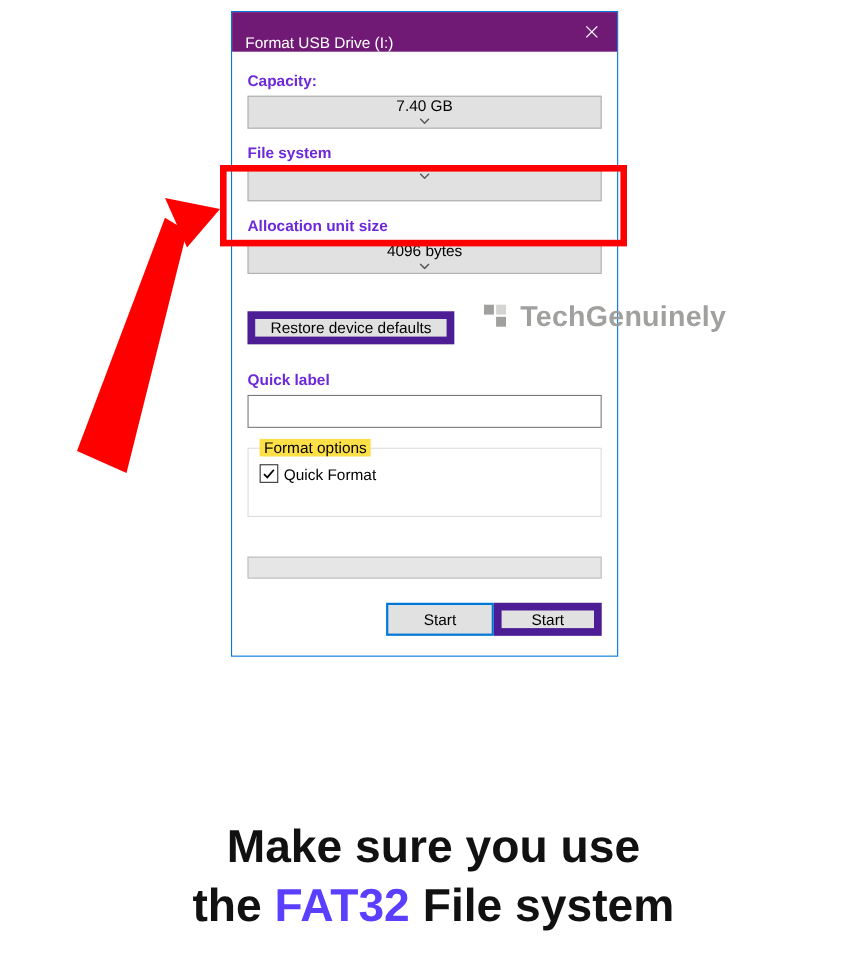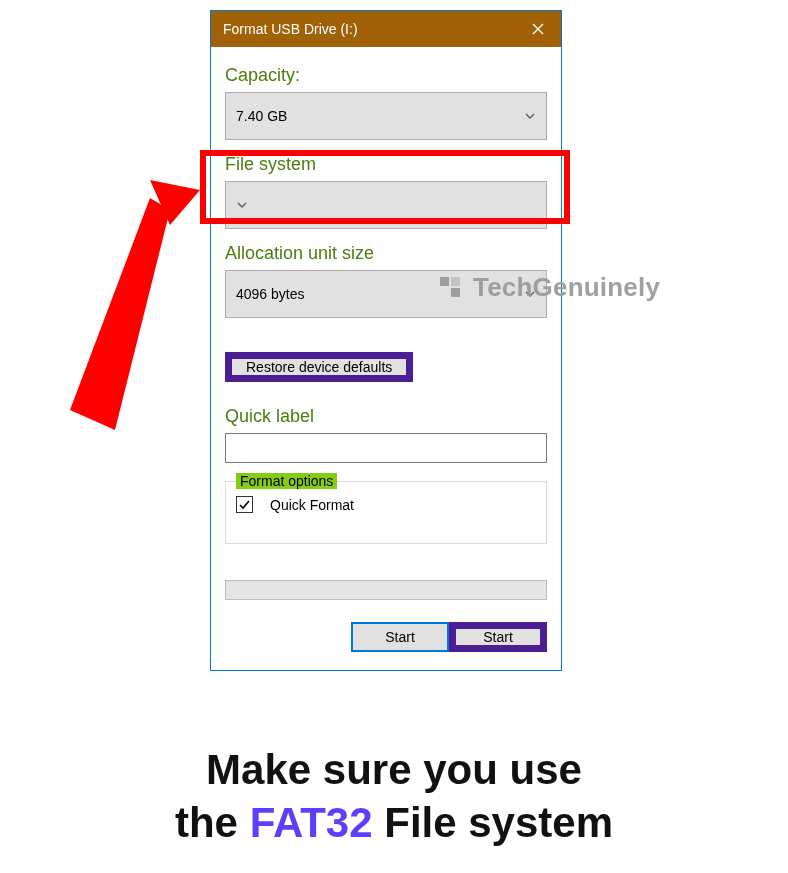--- a/index.html
+++ b/index.html
@@ -16,58 +16,60 @@
   .dialog {
     position: absolute;
     left: 210px;
     top: 10px;
     width: 352px;
     border: 1px solid #0078d7;
     background: #ffffff;
   }
   .titlebar {
     height: 36px;
-    background: #a16207;
+    background: #701a75;
     color: #ffffff;
     display: flex;
-    align-items: center;
+    align-items: flex-end;
     font-size: 14px;
     font-weight: 400;
   }
   .titlebar .title { padding-left: 12px; flex: 1; }
   .titlebar .close {
     width: 46px;
     height: 36px;
     display: flex;
     align-items: center;
     justify-content: center;
     cursor: default;
   }
   .content {
     padding: 14px 14px 14px 14px;
   }
   .field-label {
-    font-size: 18px;
-    color: #4d7c0f;
+    font-size: 14px;
+    color: #6d28d9;
     margin-bottom: 6px;
     margin-top: 14px;
+    font-weight: bold;
   }
   .field-label.first { margin-top: 4px; }
   .dropdown {
     width: 100%;
-    height: 48px;
+    height: 30px;
     border: 1px solid #adadad;
     background: #e1e1e1;
     display: flex;
     align-items: center;
     padding: 0 10px;
     font-size: 14px;
     color: #000;
     position: relative;
     cursor: default;
+    flex-direction: column;
   }
   .dropdown .dd-text { flex: 1; }
   .dropdown .chev {
     width: 12px; height: 12px;
     display: flex; align-items: center; justify-content: center;
   }
   .highlight-box {
     position: absolute;
     border: 6px solid #ff0000;
     pointer-events: none;
@@ -101,30 +103,29 @@
   .groupbox {
     margin-top: 18px;
     border: 1px solid #dcdcdc;
     position: relative;
     padding: 14px 10px 30px 10px;
   }
   .groupbox-title {
     position: absolute;
     top: -9px;
     left: 10px;
-    background: #84cc16;
+    background: #fde047;
     padding: 0 4px;
     font-size: 14px;
     color: #000;
   }
   .checkbox-row {
     display: flex;
     align-items: center;
     font-size: 14px;
-    gap: 12px;
   }
   .checkbox {
     width: 17px;
     height: 17px;
     border: 1px solid #333;
     margin-right: 5px;
     display: flex;
     align-items: center;
     justify-content: center;
     background: #fff;

